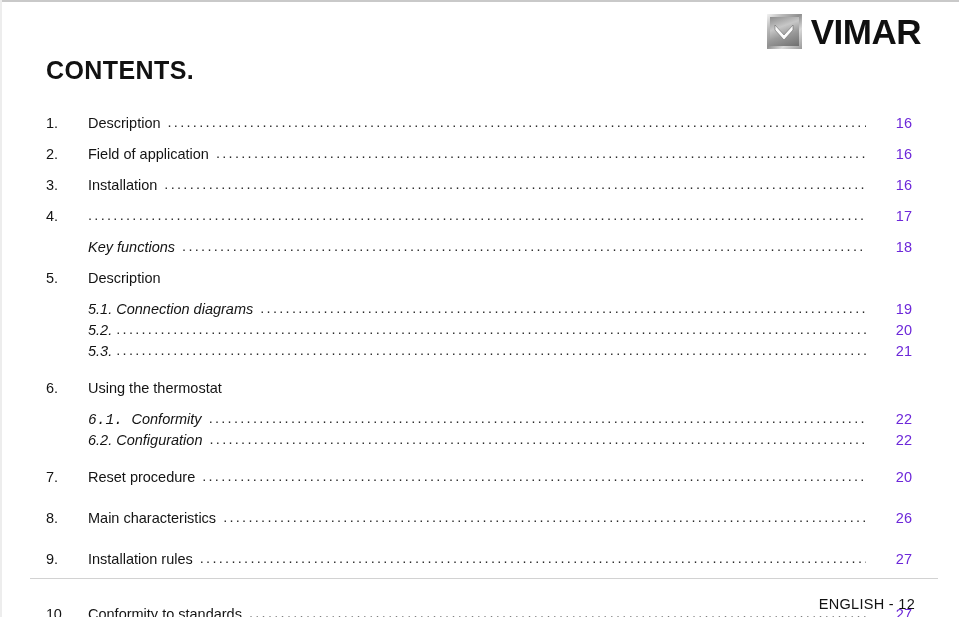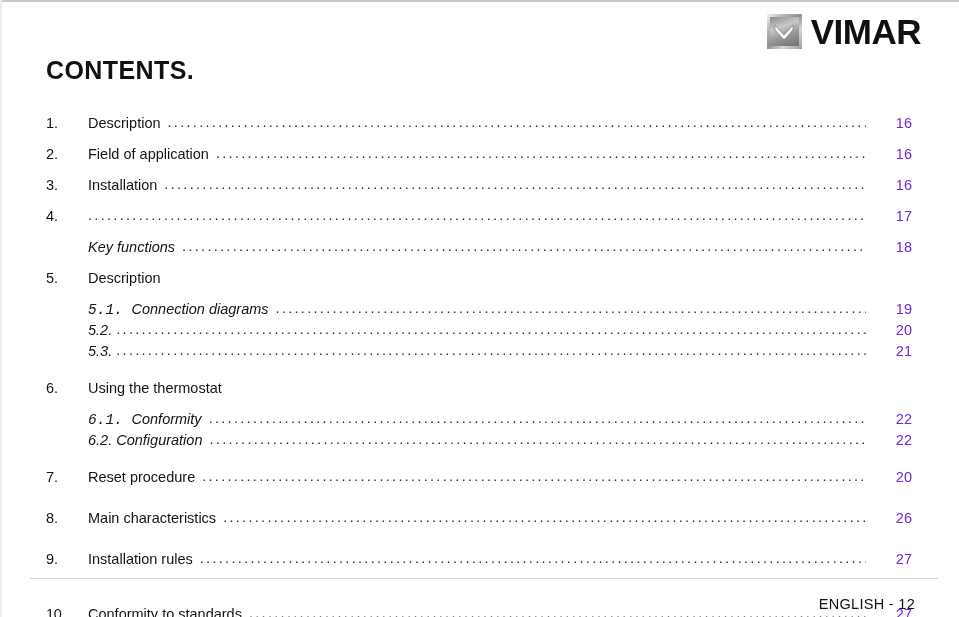--- a/index.html
+++ b/index.html
@@ -231,21 +231,21 @@
       </div>
       <div class="toc-gap-s"></div>
       <div class="toc-row level1">
         <span class="toc-num">5.</span>
         <span class="toc-label">Description</span>
         <span class="toc-dots hidden">........................................................................................................................................................</span>
         <span class="toc-page blank"></span>
       </div>
       <div class="toc-row level2">
         <span class="indent-pad"></span>
-        <span class="toc-label" style="padding-right: 0px; font-family: Liberation Mono, monospace;">5.1.&nbsp;</span>
+        <span class="toc-label" style="padding-right: 0px;">5.1.&nbsp;</span>
         <span class="toc-label">Connection diagrams</span>
         <span class="toc-dots">........................................................................................................................................................</span>
         <span class="toc-page">19</span>
       </div>
       <div class="toc-row level2">
         <span class="indent-pad"></span>
         <span class="toc-label" style="padding-right: 0px;">5.2.&nbsp;</span>
         <span class="toc-dots">........................................................................................................................................................</span>
         <span class="toc-page">20</span>
       </div>

